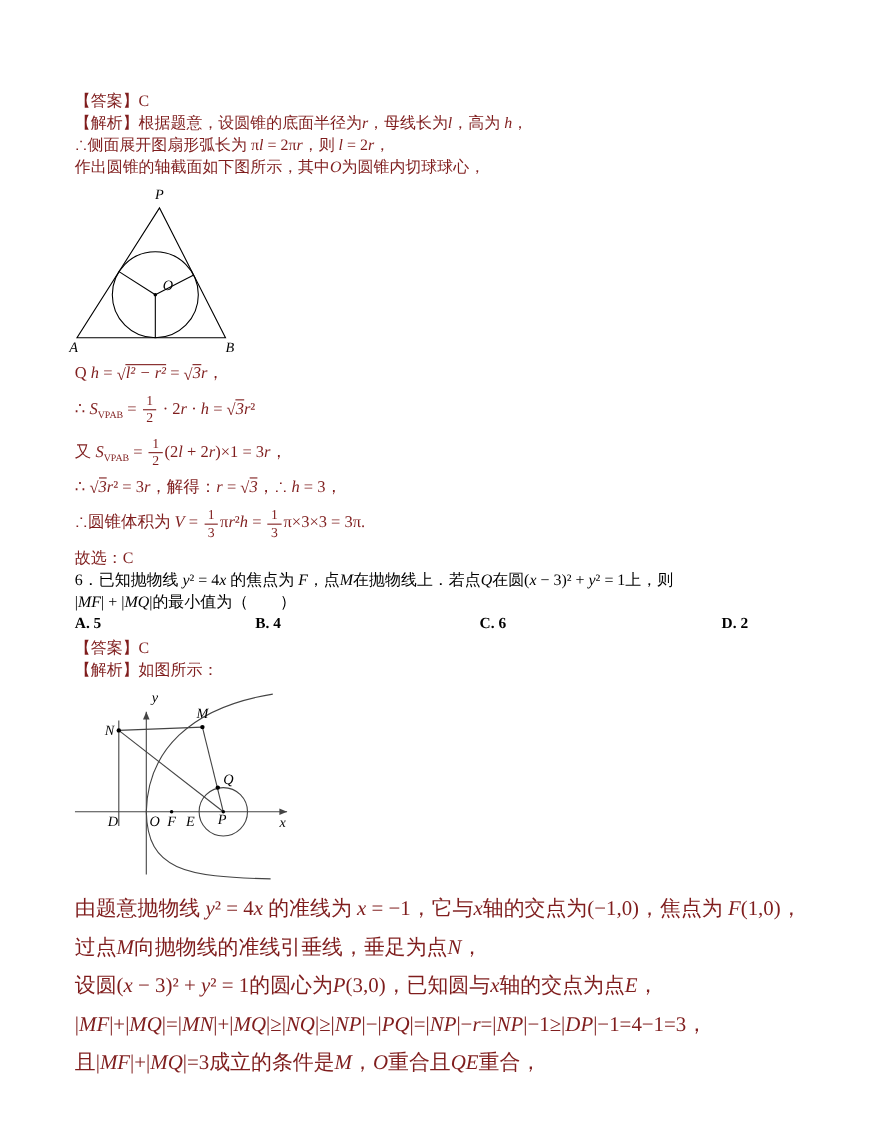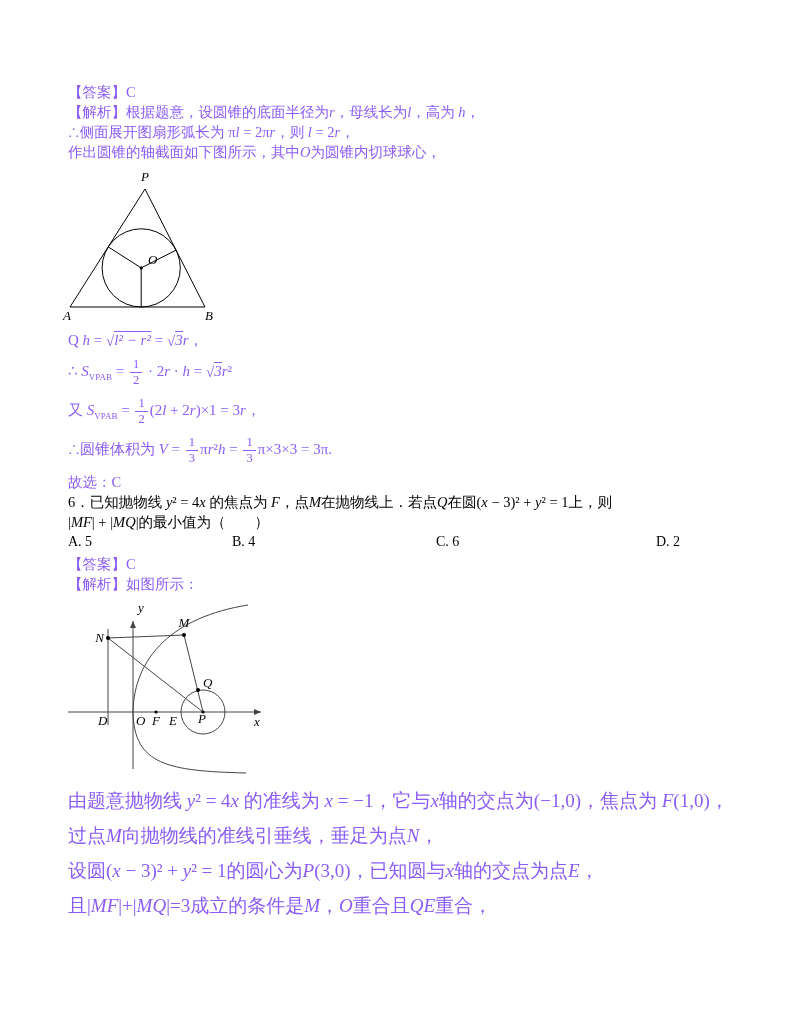--- a/index.html
+++ b/index.html
@@ -1,34 +1,34 @@
 <!DOCTYPE html>
 <html><head>
 <meta charset="utf-8">
 <style>
   html,body{margin:0;padding:0;background:#fff;}
   .page{position:relative;width:794px;height:1028px;background:#fff;overflow:hidden;
         font-family:"Liberation Serif","DejaVu Serif",serif;color:#000;}
   .content{position:absolute;left:68px;top:84px;width:690px;}
-  .red{color:#8b5cf6;}
+  .red{color:#7f1d1d;}
   p.t{margin:0 0 3px 0;line-height:17px;font-size:14.5px;}
   p.fm{margin:5px 0;line-height:1.15;font-size:15px;}
   p.fmtall{margin:8px 0;}
   p.t2{margin:16px 0 10px 0;line-height:19px;font-size:19px;}
   .mi{font-style:italic;font-family:"Liberation Serif",serif;}
   sub{font-size:9px;}
   .sqrt{white-space:nowrap;}
   .sqrt .sg{display:inline-block;transform:translateY(1px);}
   .sqrt .rad{border-top:1px solid currentColor;font-style:italic;}
   .frac{display:inline-flex;flex-direction:column;vertical-align:middle;
         text-align:center;font-size:12.5px;line-height:1.2;margin:0 2px;}
   .frac .num{display:block;border-bottom:1px solid currentColor;padding:0 3px;}
   .frac .den{display:block;padding:0 3px;}
   .options-row{position:relative;height:20px;margin:3px 0 2px 0;font-size:14px;
-               font-family:"Liberation Serif",serif;}
+               font-family:"Liberation Serif",serif;font-weight:bold;}
   .options-row span{position:absolute;top:0;}
   .opt0{left:0;} .opt1{left:164px;} .opt2{left:368px;} .opt3{left:588px;}
   svg{display:block;}
   svg text{font-family:"Liberation Serif",serif;font-size:13px;}
   svg .lbl{font-style:italic;}
   .fig1{margin:6px 0 4px -6px;}
   .fig2{margin:4px 0 8px 0;}
 </style>
 </head>
 <body>
@@ -58,20 +58,21 @@
 
     <p class="fm red"><span>Q <span class="mi">h</span> = <span class="sqrt"><span class="sg">√</span><span class="rad">l² − r²</span></span> = <span class="sqrt"><span class="sg">√</span><span class="rad">3</span></span><span class="mi">r</span>，</span></p>
     <p class="fm fmtall red"><span>∴ <span class="mi">S</span><sub>VPAB</sub> = <span class="frac">
             <span class="num">1</span>
             <span class="den">2</span>
           </span> · 2<span class="mi">r</span> · <span class="mi">h</span> = <span class="sqrt"><span class="sg">√</span><span class="rad">3</span></span><span class="mi">r</span>²</span></p>
     <p class="fm fmtall red"><span>又 <span class="mi">S</span><sub>VPAB</sub> = <span class="frac">
             <span class="num">1</span>
             <span class="den">2</span>
           </span>(2<span class="mi">l</span> + 2<span class="mi">r</span>)×1 = 3<span class="mi">r</span>，</span></p>
+    <p class="fm red"><span>∴ <span class="sqrt"><span class="sg">√</span><span class="rad">3</span></span><span class="mi">r</span>² = 3<span class="mi">r</span>，解得：<span class="mi">r</span> = <span class="sqrt"><span class="sg">√</span><span class="rad">3</span></span>，∴ <span class="mi">h</span> = 3，</span></p>
     <p class="fm fmtall red"><span>∴圆锥体积为 <span class="mi">V</span> = <span class="frac">
             <span class="num">1</span>
             <span class="den">3</span>
           </span>π<span class="mi">r</span>²<span class="mi">h</span> = <span class="frac">
             <span class="num">1</span>
             <span class="den">3</span>
           </span>π×3×3 = 3π.</span></p>
     <p class="t red"><span>故选：C</span></p>
 
     <p class="t"><span>6．已知抛物线 <span class="mi">y</span>² = 4<span class="mi">x</span> 的焦点为 <span class="mi">F</span>，点<span class="mi">M</span>在抛物线上．若点<span class="mi">Q</span>在圆(<span class="mi">x</span> − 3)² + <span class="mi">y</span>² = 1上，则</span></p>
@@ -119,16 +120,17 @@
         <text class="lbl" x="68" y="128">O</text>
         <text class="lbl" x="84" y="128">F</text>
         <text class="lbl" x="101" y="128">E</text>
         <text class="lbl" x="130" y="126">P</text>
       </g>
     </svg>
 
     <p class="t2 red"><span>由题意抛物线 <span class="mi">y</span>² = 4<span class="mi">x</span> 的准线为 <span class="mi">x</span> = −1，它与<span class="mi">x</span>轴的交点为(−1,0)，焦点为 <span class="mi">F</span>(1,0)，</span></p>
     <p class="t2 red"><span>过点<span class="mi">M</span>向抛物线的准线引垂线，垂足为点<span class="mi">N</span>，</span></p>
     <p class="t2 red"><span>设圆(<span class="mi">x</span> − 3)² + <span class="mi">y</span>² = 1的圆心为<span class="mi">P</span>(3,0)，已知圆与<span class="mi">x</span>轴的交点为点<span class="mi">E</span>，</span></p>
+    <p class="t2 red"><span>|<span class="mi">MF</span>|+|<span class="mi">MQ</span>|=|<span class="mi">MN</span>|+|<span class="mi">MQ</span>|≥|<span class="mi">NQ</span>|≥|<span class="mi">NP</span>|−|<span class="mi">PQ</span>|=|<span class="mi">NP</span>|−<span class="mi">r</span>=|<span class="mi">NP</span>|−1≥|<span class="mi">DP</span>|−1=4−1=3，</span></p>
     <p class="t2 red"><span>且|<span class="mi">MF</span>|+|<span class="mi">MQ</span>|=3成立的条件是<span class="mi">M</span>，<span class="mi">O</span>重合且<span class="mi">QE</span>重合，</span></p>
 
   </div>
 </div>
 
 </body></html>

